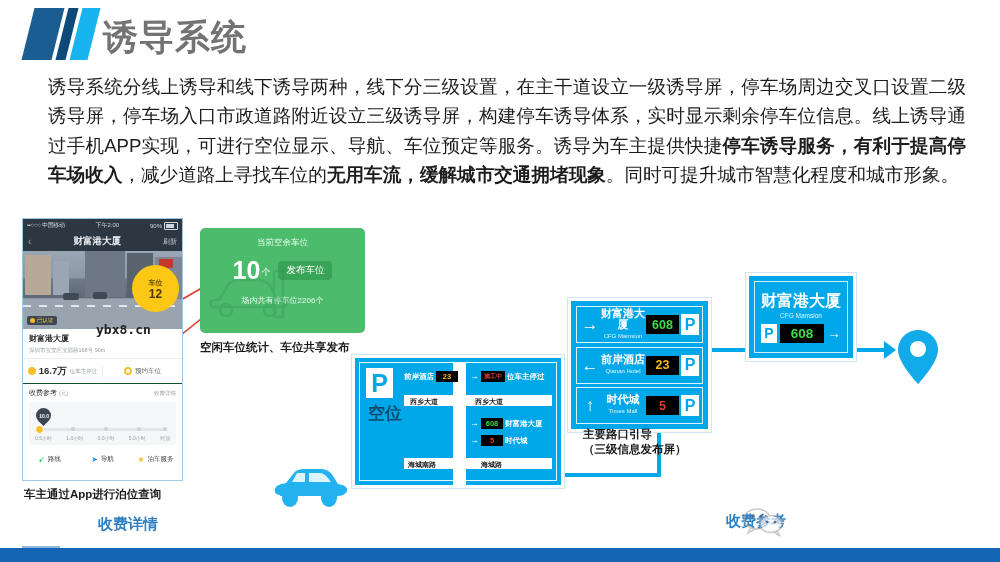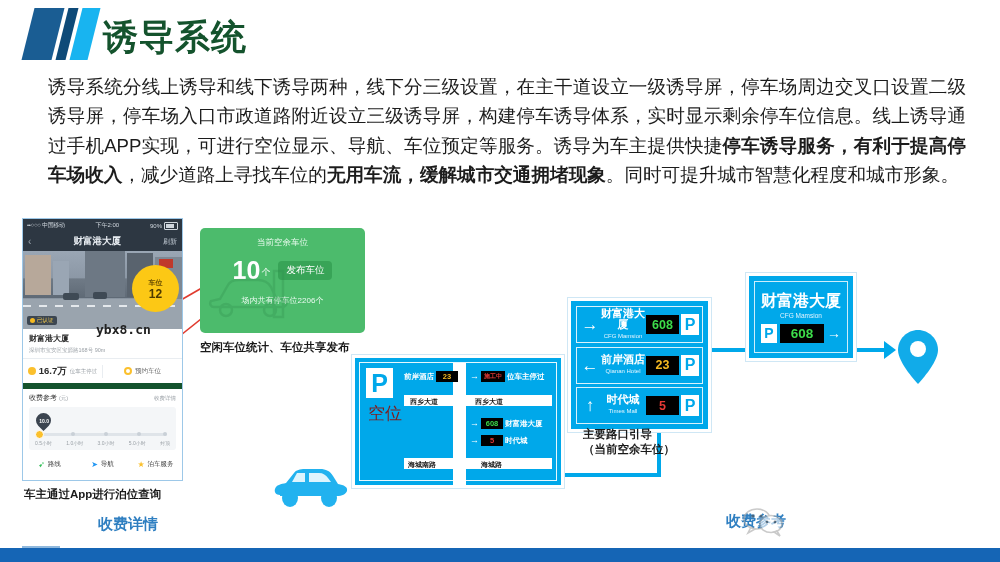--- a/index.html
+++ b/index.html
@@ -9,21 +9,21 @@
     position:relative;
   }
   
   #header{position:absolute;left:0;top:0;width:1000px;height:70px;}
   .logo-bar{position:absolute;top:8px;transform:skewX(-14deg);}
   .logo-bar.dark{left:28px;width:30px;height:52px;background:#1a5d93;}
   .logo-bar.mid{left:62px;width:10px;height:52px;background:#0e4a78;}
   .logo-bar.light{left:76px;width:18px;height:52px;background:#18b4f0;}
   #page-title{
     position:absolute;left:103px;top:15px;font-size:35px;font-weight:bold;
-    color:#14532d;letter-spacing:1px;line-height:44px;
+    color:#737373;letter-spacing:1px;line-height:44px;
   }
   
   #paragraph{
     position:absolute;left:48px;top:72px;width:918px;
     font-size:18.6px;line-height:29.3px;color:#1c1c1c;text-align:justify;
   }
   #paragraph b{font-weight:bold;}
   
   #figure{position:absolute;left:0;top:215px;width:1000px;height:347px;}
 
@@ -54,21 +54,21 @@
   .ph-tag{position:absolute;left:4px;bottom:4px;background:#3c4651;color:#ffd24d;
      font-size:5.5px;padding:1px 3px;border-radius:2px;display:flex;align-items:center;gap:2px;}
   .ph-tag .dot{width:5px;height:5px;border-radius:50%;background:#f5b921;}
   #badge-circle{position:absolute;right:3px;top:46px;width:47px;height:47px;border-radius:50%;
      background:#fcc815;color:#6b4f00;display:flex;flex-direction:column;
      align-items:center;justify-content:center;font-size:7px;font-weight:bold;z-index:4;}
   #badge-circle .num{font-size:12px;font-weight:bold;color:#4d3a00;line-height:12px;}
   .phone-sec{border-bottom:1px solid #e9edf1;padding:4px 6px;}
   .ph-name{font-size:8px;color:#2b2b2b;font-weight:bold;}
   .ph-addr{font-size:5.5px;color:#9aa0a6;margin-top:3px;}
-  .ph-row{display:flex;align-items:center;height:24px;border-bottom:6px solid #14532d;}
+  .ph-row{display:flex;align-items:center;height:24px;border-bottom:1px solid #14532d;}
   .ph-row .c1,.ph-row .c2{flex:1;display:flex;align-items:center;justify-content:center;gap:3px;}
   .ph-row .c1{border-right:1px solid #e9edf1;}
   .ycircle{width:8px;height:8px;border-radius:50%;background:#fbc02d;flex:0 0 auto;}
   .ycircle.ring{background:#fff;border:2px solid #fbc02d;box-sizing:border-box;}
   .big-n{font-size:9.5px;font-weight:bold;color:#2b2b2b;}
   .sm-t{font-size:5.5px;color:#9aa0a6;}
   .sm-t2{font-size:6.5px;color:#666;}
   .ph-fee-head{display:flex;justify-content:space-between;align-items:center;padding:4px 6px;}
   .ph-fee-head .l{font-size:7px;color:#3a3a3a;}
   .ph-fee-head .r{font-size:5.5px;color:#9aa0a6;}
@@ -99,21 +99,21 @@
   #green-card .gc-foot{text-align:center;color:#eafaf0;font-size:8px;margin-top:12px;}
   .gc-ghost{position:absolute;left:8px;bottom:6px;width:90px;height:58px;opacity:.30;}
   #green-caption{position:absolute;left:200px;top:125px;font-size:11.5px;font-weight:bold;color:#1a1a1a;white-space:nowrap;}
 
   
   #area-sign{position:absolute;left:352px;top:140px;width:212px;height:133px;background:#00a8ea;
      border:3px solid #fff;box-shadow:0 0 0 1px #cfe7f5;box-sizing:border-box;padding:4px;}
   #area-sign .inner{border:1px solid rgba(255,255,255,.9);width:100%;height:100%;box-sizing:border-box;position:relative;}
   .as-p{position:absolute;left:6px;top:5px;width:27px;height:30px;background:#fff;color:#00a8ea;
      font-size:25px;font-weight:bold;display:flex;align-items:center;justify-content:center;line-height:1;}
-  .as-kongwei{position:absolute;left:8px;top:40px;color:#7f1d1d;font-size:17px;font-weight:normal;line-height:21px;}
+  .as-kongwei{position:absolute;left:8px;top:40px;color:#0c4a6e;font-size:17px;font-weight:bold;line-height:21px;}
   .as-roadv{position:absolute;background:#fff;}
   .as-roadh{position:absolute;background:#fff;}
   .as-lbl{position:absolute;color:#1b1b1b;font-size:7px;font-weight:bold;white-space:nowrap;}
   .as-vlbl{position:absolute;color:#fff;font-size:6.5px;font-weight:bold;width:8px;line-height:7.5px;text-align:center;}
   .as-item{position:absolute;display:flex;align-items:center;gap:2px;white-space:nowrap;}
   .as-arrow{color:#fff;font-size:9px;line-height:9px;}
   .as-led{background:#000;font-size:7.5px;font-weight:bold;padding:1px 3px;min-width:16px;text-align:center;}
   .as-name{color:#fff;font-size:7.5px;font-weight:bold;}
   #area-caption{position:absolute;left:386px;top:280px;font-size:11.5px;font-weight:bold;color:#1a1a1a;line-height:15px;}
 
@@ -370,21 +370,21 @@
       <span class="s2-txt">
         <span class="s2-cn">时代城</span>
         <span class="s2-en">Times Mall</span>
       </span>
       <span class="s2-led" style="color:#e53935;">5</span>
       <span class="s2-p">P</span>
     </div>
   </div>
   <div id="sign2-caption">
     <div>主要路口引导</div>
-    <div>（当前空余车位）</div>
+    <div>（三级信息发布屏）</div>
   </div>
 
   <div id="sign3">
     <div class="inner3">
       <div class="s3-cn">财富港大厦</div>
       <div class="s3-en">CFG Mamsion</div>
       <div class="s3-bot">
         <span class="s3-p">P</span>
         <span class="s3-led" style="color:#3ddc4a;">608</span>
         <span class="s3-ar">→</span>

